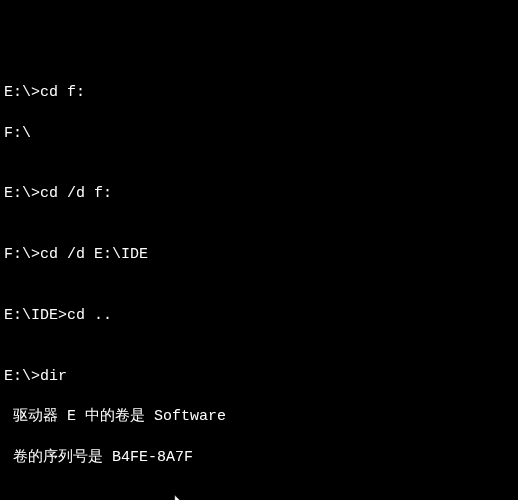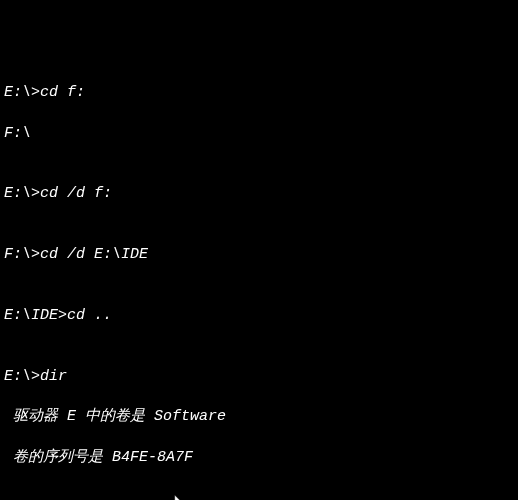--- a/index.html
+++ b/index.html
@@ -8,21 +8,21 @@
     color: #fff;
     font-family: "Consolas", "Courier New", monospace;
     font-size: 15px;
     line-height: 1.35;
     width: 518px;
     height: 500px;
     overflow: hidden;
     padding: 2px 4px;
     white-space: pre;
   }
-  .line { white-space: pre; font-style: italic; }
+  .line { white-space: pre; }
   .mouse-pointer {
     position: absolute;
     left: 174px;
     top: 495px;
     width: 12px;
     height: 16px;
   }
 </style>
 </head>
 <body>

